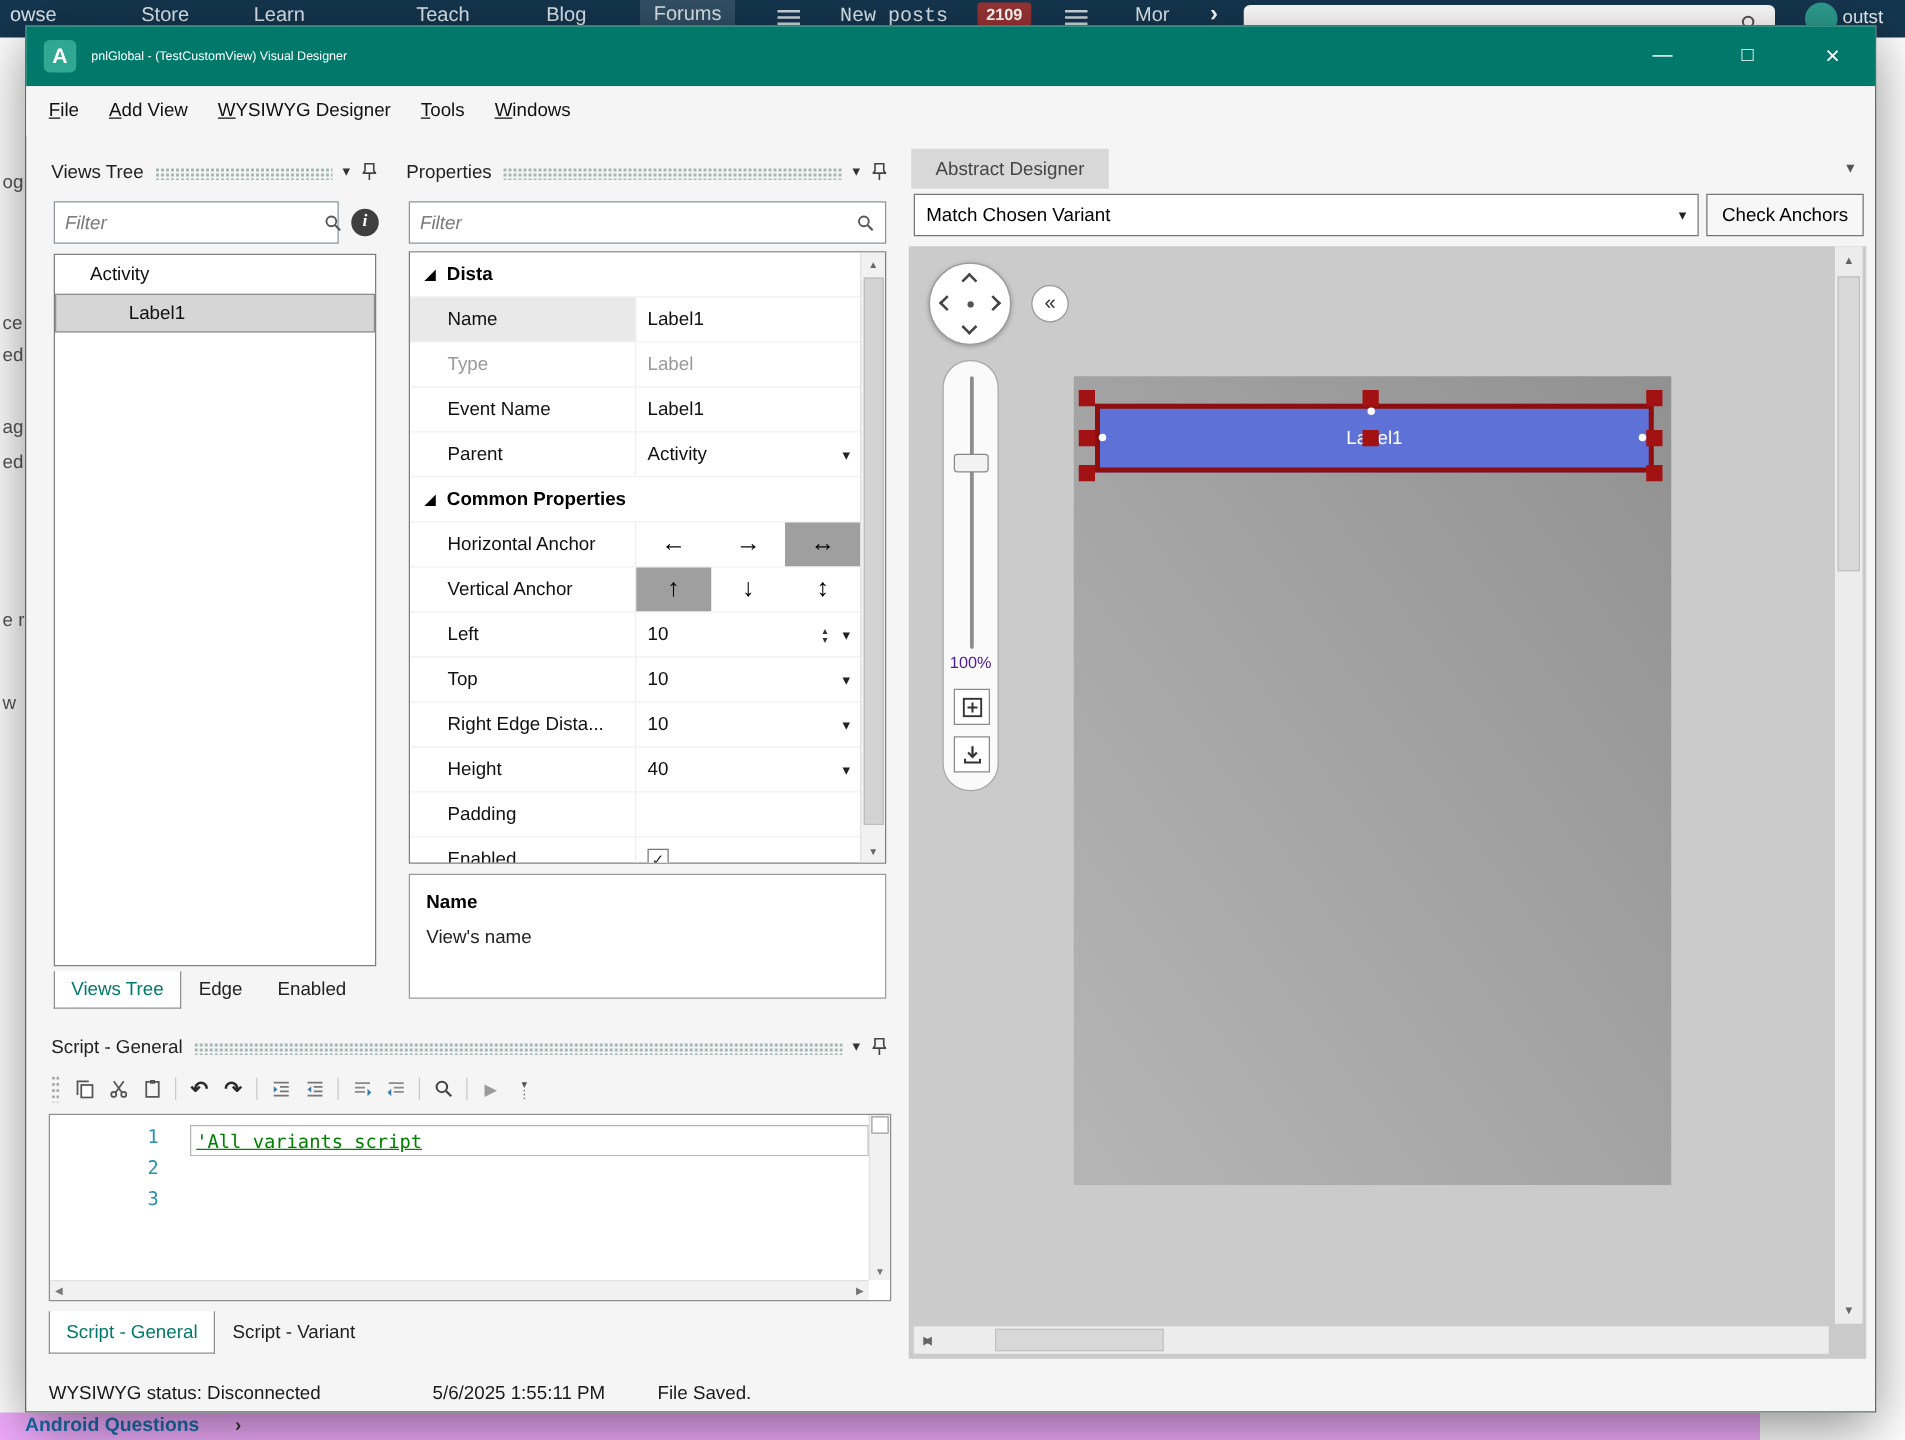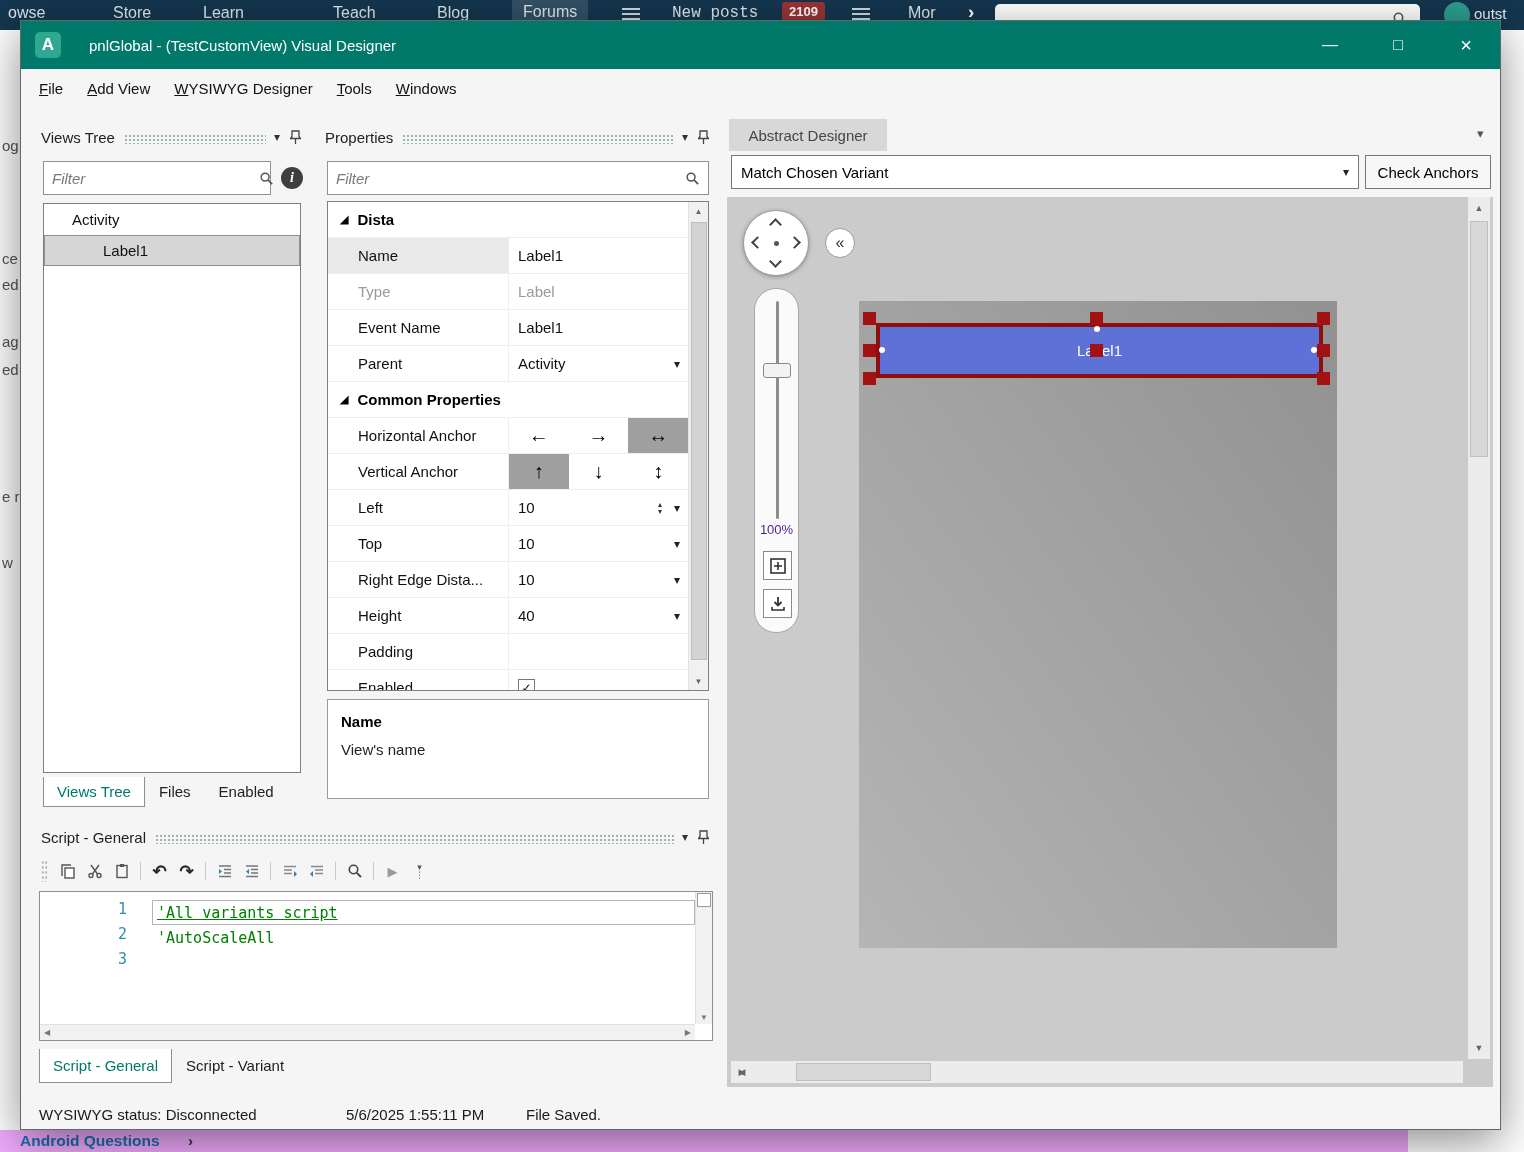--- a/index.html
+++ b/index.html
@@ -22,21 +22,21 @@
   .browser-bottom { position:absolute; left:0; top:1130px; width:1408px; height:22px; background:#f0abfc; z-index:1; }
   .bottom-link { position:absolute; left:20px; top:2px; color:#1B6FAE; font-weight:bold; font-size:15.5px; }
   .bottom-chev { position:absolute; left:188px; top:2px; color:#333; font-size:15px; font-weight:bold; }
 
   
   .vd-window { position:absolute; left:20px; top:20px; width:1481px; height:1110px; background:#f5f5f5;
                border:1px solid #5f6a6a; box-shadow:0 12px 44px rgba(0,0,0,.45); z-index:10; }
   .titlebar { position:absolute; left:0; top:0; right:0; height:48px; background:#00796B; display:flex; align-items:center; padding-left:14px; }
   .app-icon { width:26px; height:26px; background:#2FA893; border-radius:5px; color:#fff; font-weight:bold;
               display:flex; align-items:center; justify-content:center; font-size:17px; }
-  .title-text { color:#fff; margin-left:28px; font-size:15px; }
+  .title-text { color:#fff; margin-left:12px; font-size:10px; }
   .win-controls { margin-left:auto; display:flex; height:100%; }
   .win-btn { width:68px; height:100%; display:flex; align-items:center; justify-content:center; color:#fff; font-size:16px; }
   .menubar { position:absolute; left:0; top:48px; right:0; height:40px; background:#f5f5f5; padding-left:6px; }
   .menu-item { display:inline-block; line-height:40px; padding:0 12px; font-size:15px; color:#111; }
   .menu-item::first-letter { text-decoration:underline; }
 
   
   .panel { position:absolute; }
   .panel-header { display:flex; align-items:center; height:28px; padding:0 6px 0 4px; color:#222; font-size:15px; }
   .hdr-dots { flex:1; height:10px; margin:3px 8px 0 9px;
@@ -236,21 +236,21 @@
     </div>
     <div class="info-icon">
         <span>i</span>
       </div>
     <div class="tree-box">
         <div class="tree-item" style="padding-left: 28px;">Activity</div>
         <div class="tree-item selected" style="padding-left: 58px;">Label1</div>
       </div>
     <div class="tab-strip">
         <div class="strip-tab active">Views Tree</div>
-        <div class="strip-tab">Files</div>
+        <div class="strip-tab">Edge</div>
         <div class="strip-tab">Enabled</div>
       </div>
   </div>
 
   <div class="panel props-panel">
     <div class="panel-header">
       <span class="hdr-title">Properties</span>
       <span class="hdr-dots"></span>
       <span class="hdr-caret">▾</span>
       <span class="pin-icon">
@@ -456,21 +456,20 @@
         </div>
     </div>
     <div class="code-editor">
       <div class="gutter">
           <div class="ln">1</div>
           <div class="ln">2</div>
           <div class="ln">3</div>
         </div>
       <div class="code-area">
           <div class="code-line current">'All variants script</div>
-          <div class="code-line">'AutoScaleAll</div>
           <div class="code-line"></div>
         </div>
       <div class="ed-vscroll">
         <div class="ed-splitbox"></div>
         <div class="ed-vdown">▼</div>
       </div>
       <div class="ed-hscroll">
         <span>◀</span>
         <span>▶</span>
       </div>

